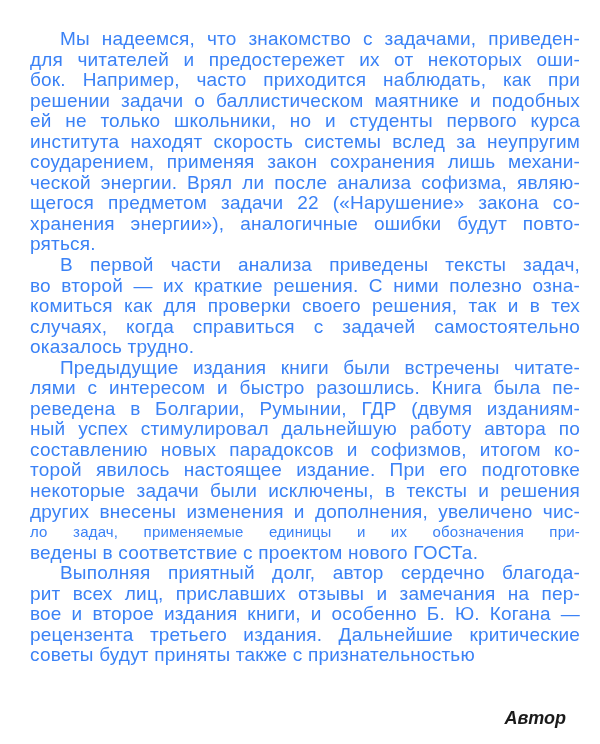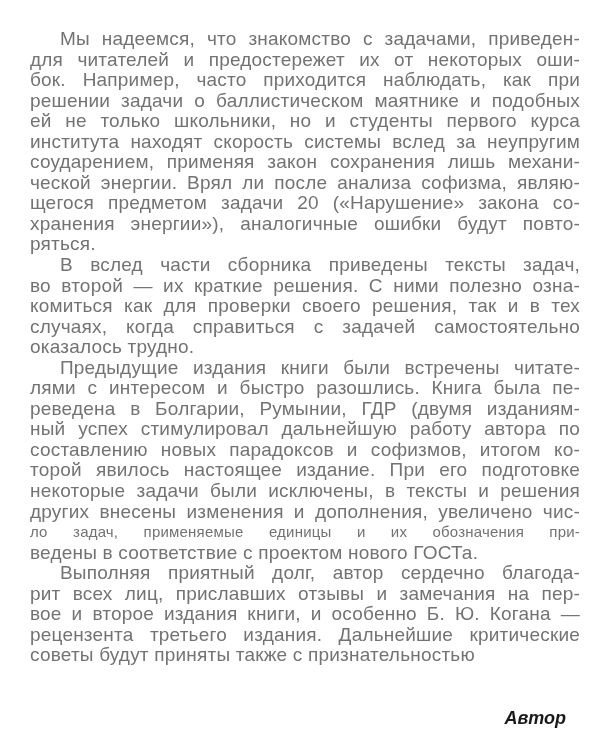--- a/index.html
+++ b/index.html
@@ -1,20 +1,20 @@
 <!DOCTYPE html>
 <html><head>
   <meta charset="utf-8">
   <style>
     html, body { margin: 0; padding: 0; background: #ffffff; }
     body { width: 600px; height: 744px; overflow: hidden; position: relative; }
     .page {
       position: absolute; left: 30px; top: 29px; width: 550px;
       font-family: "Liberation Serif", "DejaVu Serif", serif;
-      font-size: 19px; color: #737373;
+      font-size: 19px; color: #3b82f6;
     }
     .line {
       height: 20.55px; line-height: 20.55px; white-space: nowrap;
       text-align: justify; text-align-last: justify; overflow: visible;
       font-family: "Liberation Sans Narrow", "Liberation Sans", sans-serif;
       font-stretch: condensed;
       letter-spacing: 0.2px;
     }
     .line.first { padding-left: 30px; }
     .line.last { text-align-last: left; }
@@ -30,26 +30,26 @@
 <div class="page">
   <div>
     <div class="line first" style="white-space: normal; font-size: 19px;">Мы надеемся, что знакомство с задачами, приведен-</div>
     <div class="line" style="white-space: normal; font-size: 19px;">для читателей и предостережет их от некоторых оши-</div>
     <div class="line" style="white-space: normal; font-size: 19px;">бок. Например, часто приходится наблюдать, как при</div>
     <div class="line" style="white-space: normal; font-size: 19px;">решении задачи о баллистическом маятнике и подобных</div>
     <div class="line" style="white-space: normal; font-size: 19px;">ей не только школьники, но и студенты первого курса</div>
     <div class="line" style="white-space: normal; font-size: 19px;">института находят скорость системы вслед за неупругим</div>
     <div class="line" style="white-space: normal; font-size: 19px;">соударением, применяя закон сохранения лишь механи-</div>
     <div class="line" style="white-space: normal; font-size: 19px;">ческой энергии. Врял ли после анализа софизма, являю-</div>
-    <div class="line" style="white-space: normal; font-size: 19px;">щегося предметом задачи 20 («Нарушение» закона со-</div>
+    <div class="line" style="white-space: normal; font-size: 19px;">щегося предметом задачи 22 («Нарушение» закона со-</div>
     <div class="line" style="white-space: normal; font-size: 19px;">хранения энергии»), аналогичные ошибки будут повто-</div>
     <div class="line last" style="white-space: normal; font-size: 19px;">ряться.</div>
   </div>
   <div>
-    <div class="line first" style="white-space: normal; font-size: 19px;">В вслед части сборника приведены тексты задач,</div>
+    <div class="line first" style="white-space: normal; font-size: 19px;">В первой части анализа приведены тексты задач,</div>
     <div class="line" style="white-space: normal; font-size: 19px;">во второй — их краткие решения. С ними полезно озна-</div>
     <div class="line" style="white-space: normal; font-size: 19px;">комиться как для проверки своего решения, так и в тех</div>
     <div class="line" style="white-space: normal; font-size: 19px;">случаях, когда справиться с задачей самостоятельно</div>
     <div class="line last" style="white-space: normal; font-size: 19px;">оказалось трудно.</div>
   </div>
   <div>
     <div class="line first" style="white-space: normal; font-size: 19px;">Предыдущие издания книги были встречены читате-</div>
     <div class="line" style="white-space: normal; font-size: 19px;">лями с интересом и быстро разошлись. Книга была пе-</div>
     <div class="line" style="white-space: normal; font-size: 19px;">реведена в Болгарии, Румынии, ГДР (двумя изданиям-</div>
     <div class="line" style="white-space: normal; font-size: 19px;">ный успех стимулировал дальнейшую работу автора по</div>

